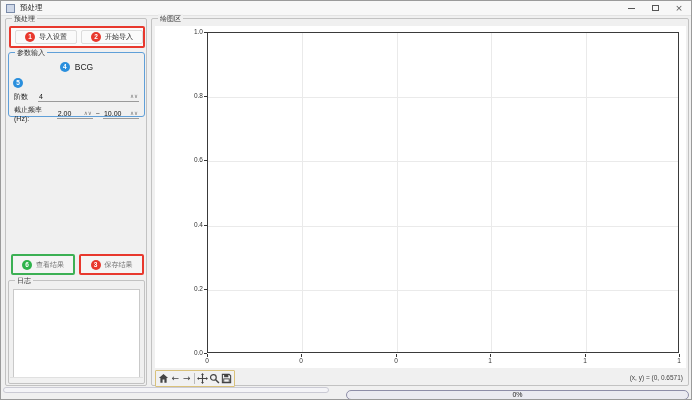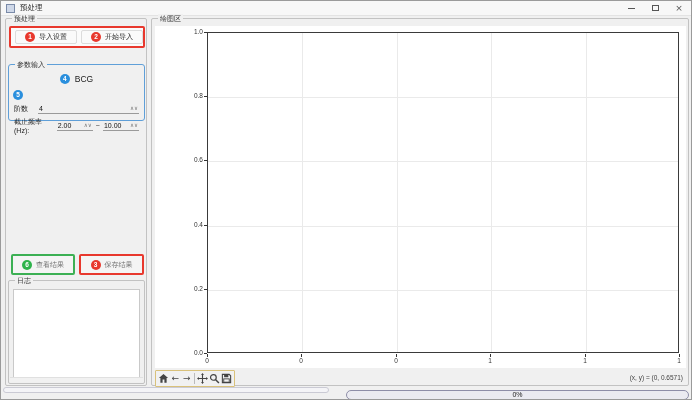--- a/index.html
+++ b/index.html
@@ -42,22 +42,22 @@
     border: 2px solid #e8382d; border-radius: 2px; background: #fbfbfb;
   }
   .ui-btn {
     position: absolute; top: 2px; height: 14px; width: 62px;
     background: #fafafa; border: 1px solid #dcdcdc; border-radius: 2px;
     display: flex; align-items: center; justify-content: center; gap: 4px;
     font-size: 7px; color: #222; cursor: default;
   }
   
   .params-box {
-    position: absolute; left: 2px; top: 33px; width: 137px; height: 57px;
-    border: 1.5px solid #5f9fd8; border-radius: 3px; margin-top: 12px;
+    position: absolute; left: 2px; top: 33px; width: 137px; height: 65px;
+    border: 1.5px solid #5f9fd8; border-radius: 3px;
   }
   .signal-row { position: absolute; left: 0; right: 0; top: 9px; display: flex; align-items: center; justify-content: center; gap: 5px; }
   .signal-text { font-size: 8.5px; color: #222; }
   .row-badge-5 { position: absolute; left: 4px; top: 25px; }
   .param-row { position: absolute; left: 5px; right: 5px; display: flex; align-items: center; font-size: 7px; color: #222; }
   .order-row  { top: 38px; }
   .cutoff-row { top: 52px; }
   .spin-field {
     display: flex; align-items: center; border-bottom: 1px solid #9a9a9a;
     height: 11px; padding: 0 1px; font-size: 7px; color: #111;

